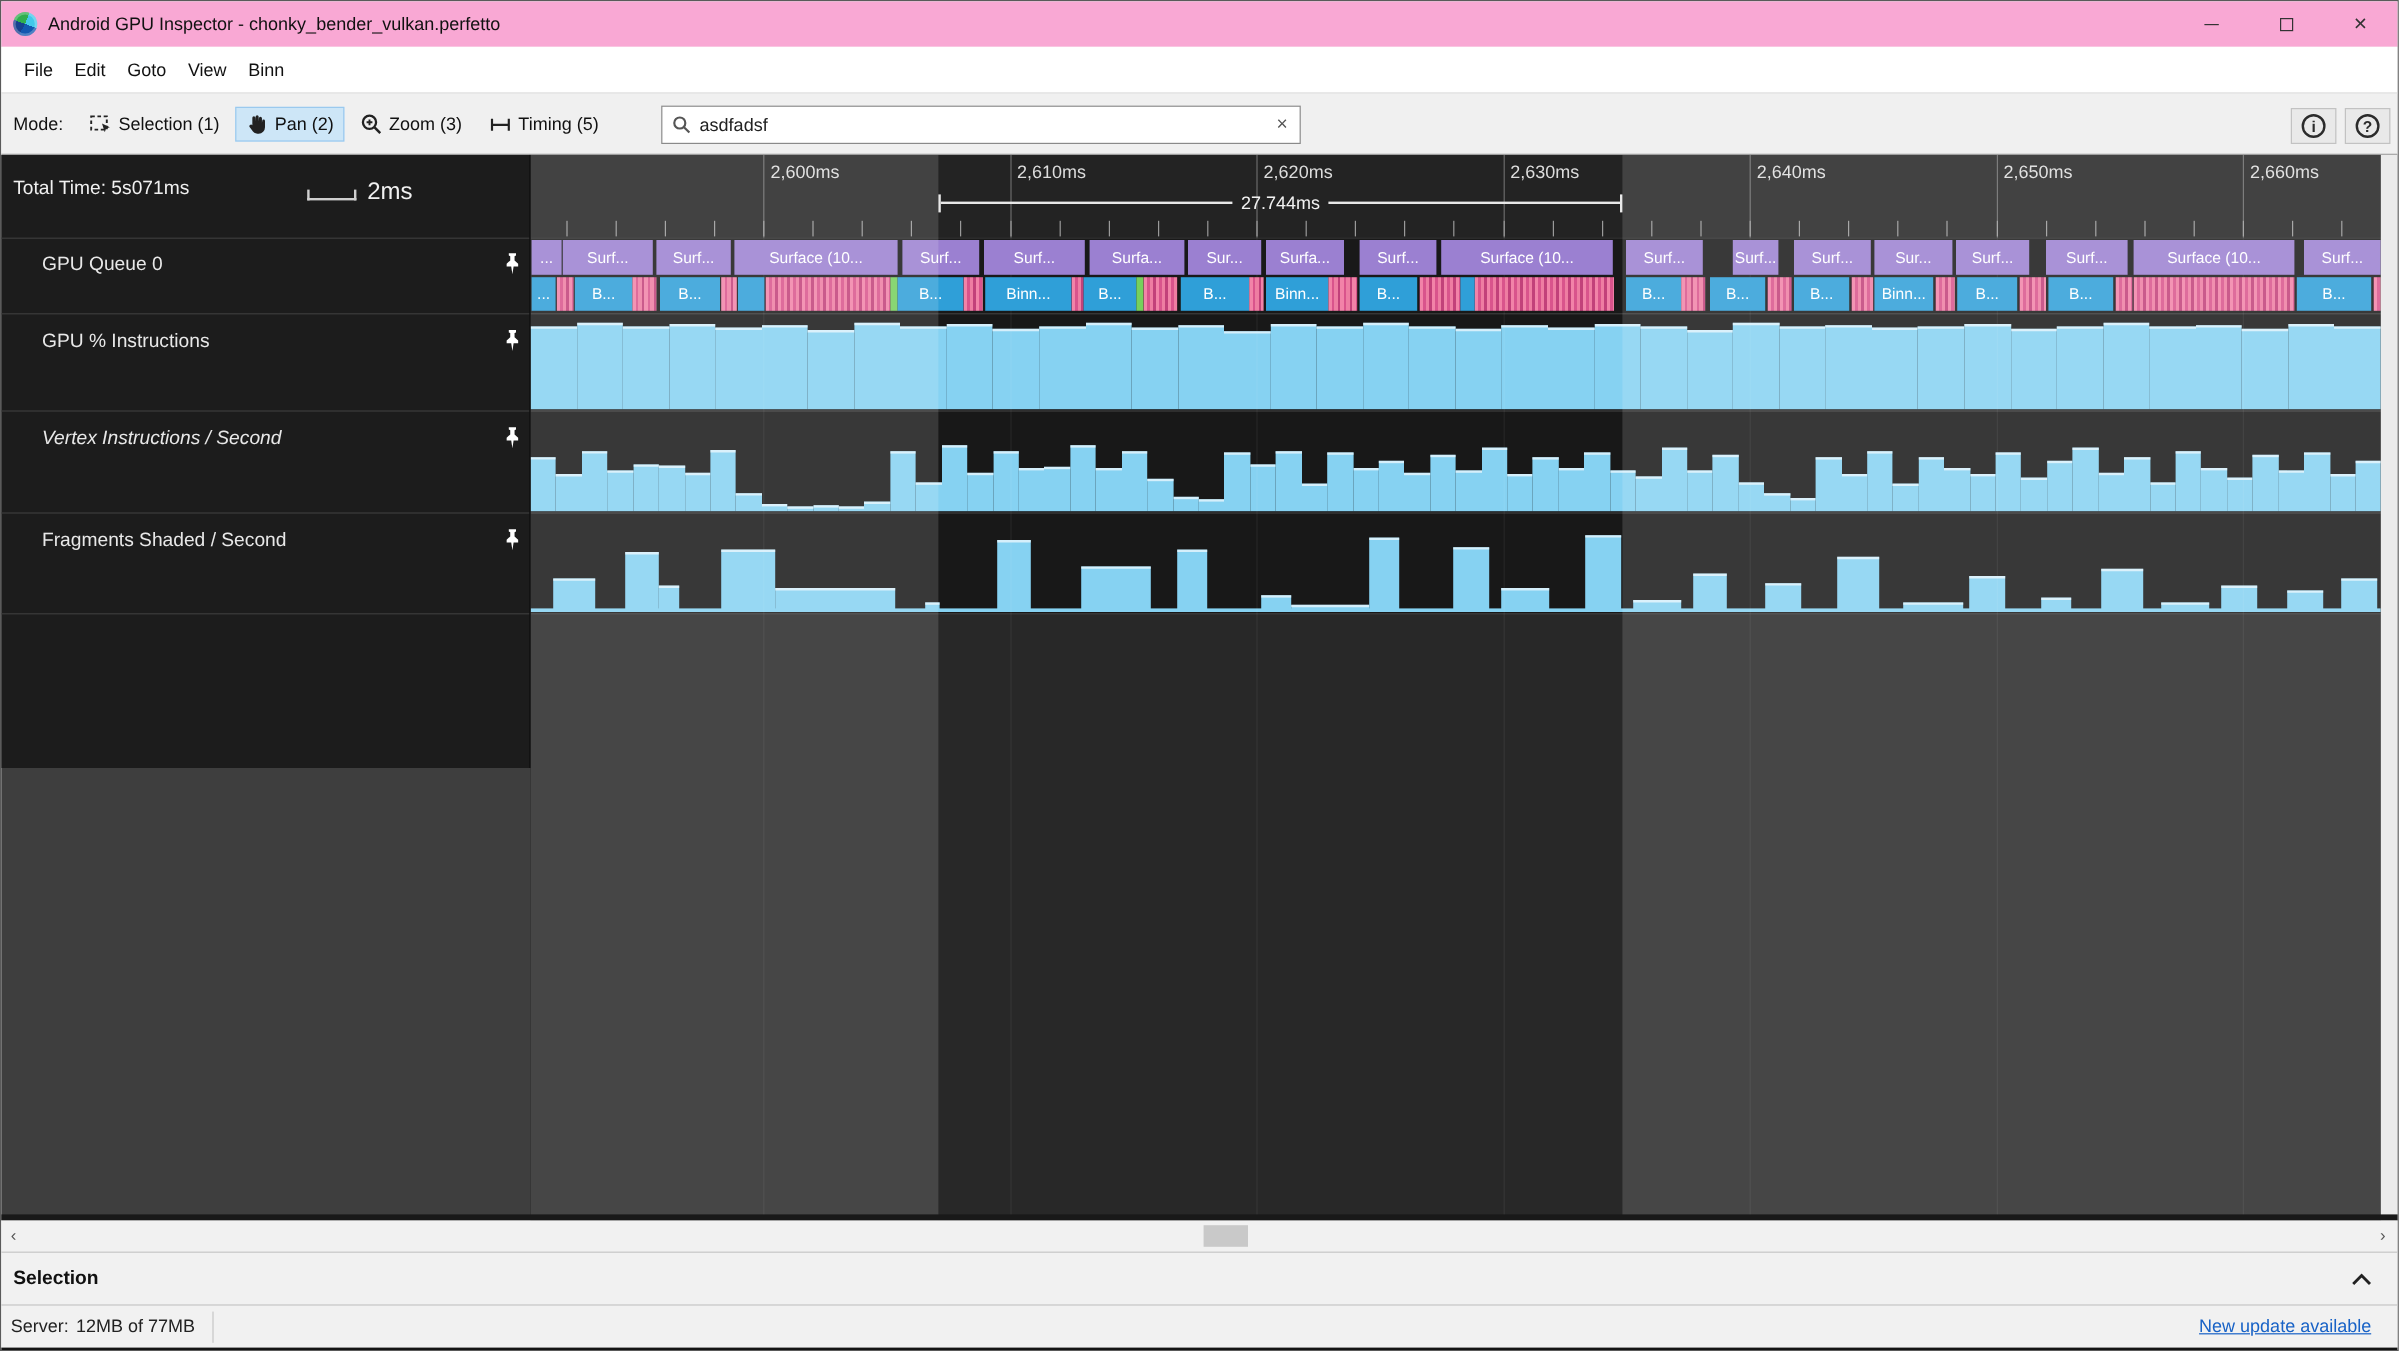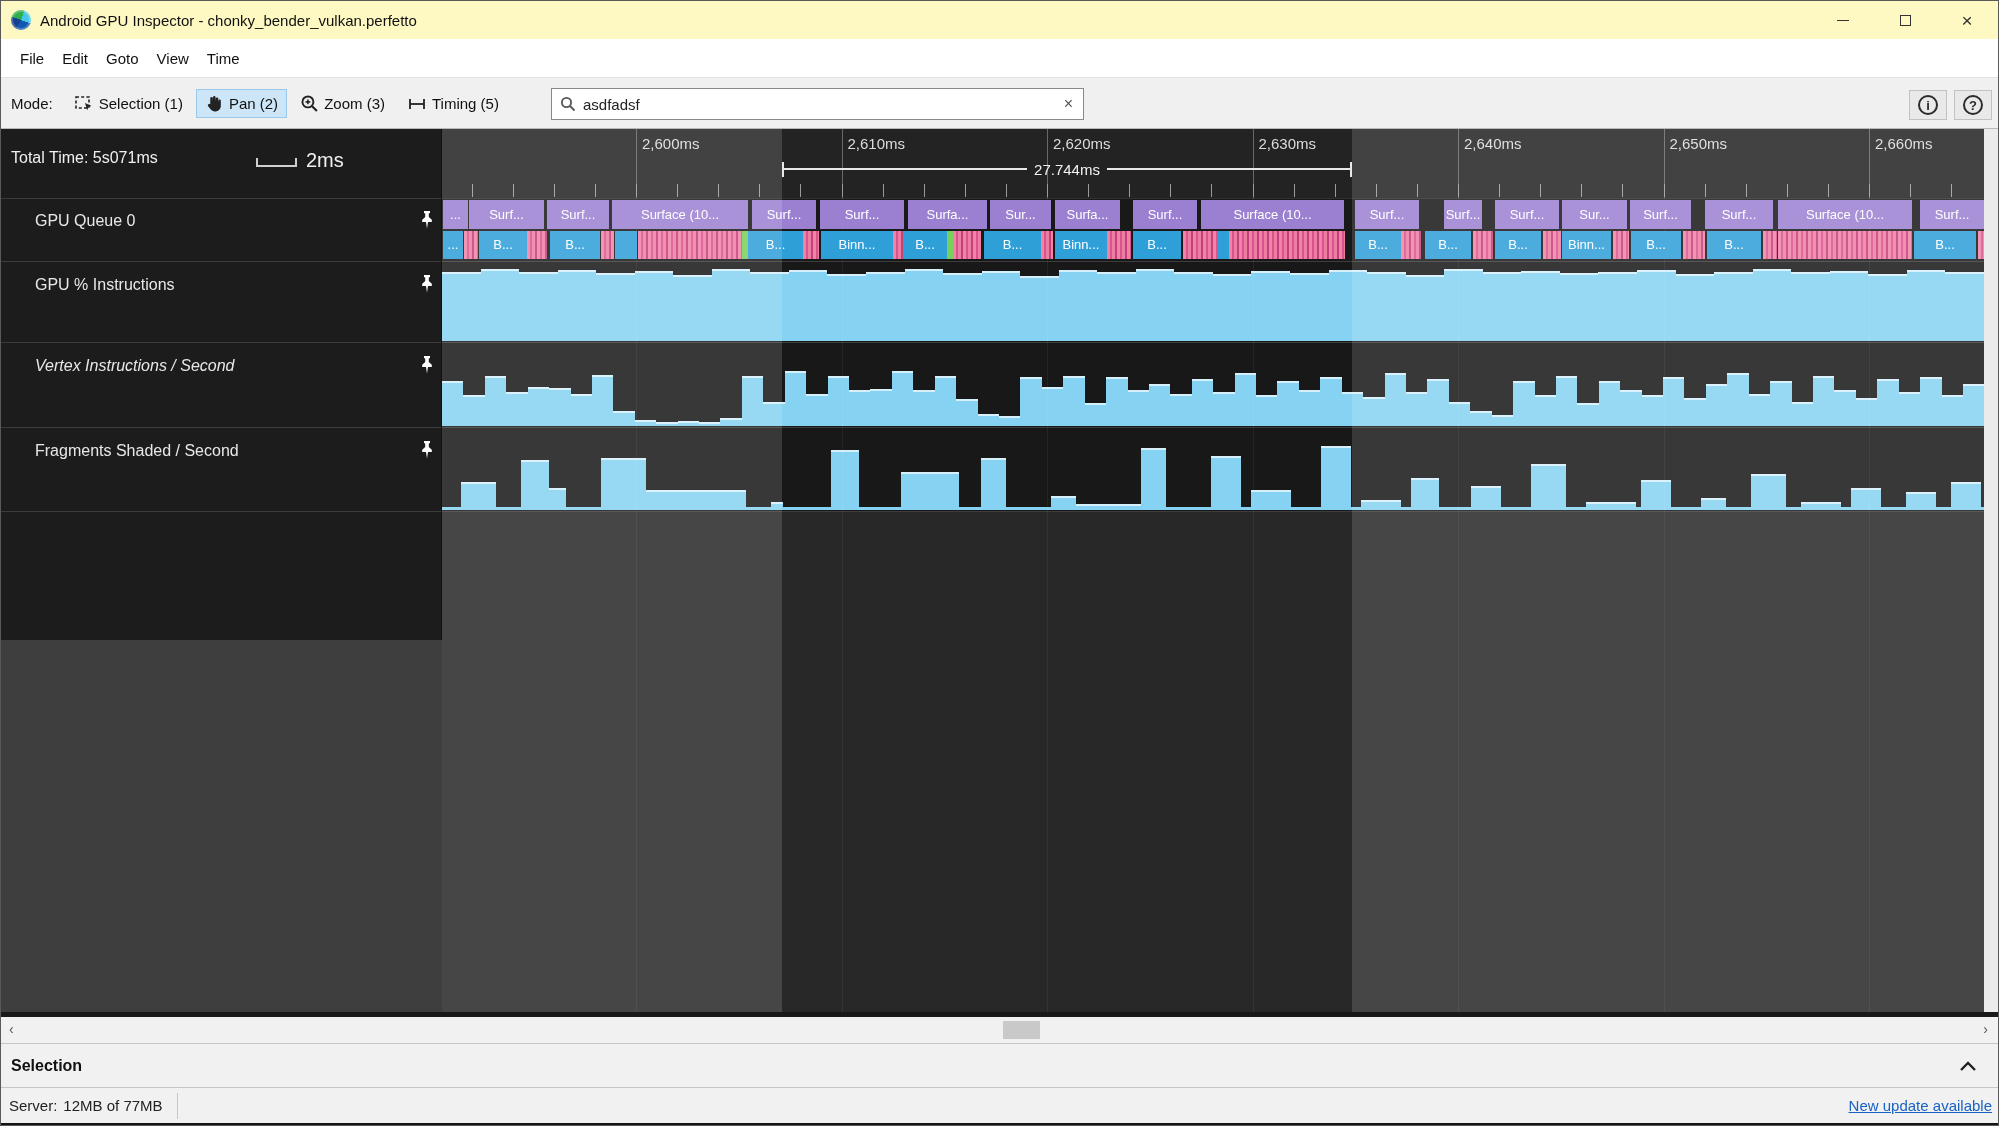--- a/index.html
+++ b/index.html
@@ -2,21 +2,21 @@
 <html><head>
 <meta charset="utf-8">
 <style>
   * { margin:0; padding:0; box-sizing:border-box; }
   html,body { width:1999px; height:1126px; background:#888; }
   body { font-family:"Liberation Sans", sans-serif; }
   #window { position:relative; width:1999px; height:1126px; background:#f1f1f1;
             border:1px solid #5a5a5a; overflow:hidden; }
 
   
-  #titlebar { position:absolute; left:0; top:0; width:100%; height:38px; background:#fef9c3;
+  #titlebar { position:absolute; left:0; top:0; width:100%; height:38px; background:#f9a8d4;
               display:flex; align-items:center; }
   #app-icon { width:20px; height:20px; border-radius:50%; margin:0 9px 0 10px;
               background:conic-gradient(from 210deg,#16418f 0 80deg,#2fae4e 80deg 170deg,#43c8ea 170deg 260deg,#1258b0 260deg 360deg);
               box-shadow:inset 0 0 0 2px rgba(255,255,255,.25); }
   #title-text { font-size:15px; color:#111; }
   #caption-buttons { margin-left:auto; display:flex; height:100%; }
   .cap-btn { width:62px; height:100%; display:flex; align-items:center; justify-content:center; color:#222; }
   .glyph-min { width:12px; height:1px; background:#333; display:inline-block; }
   .glyph-max { width:11px; height:11px; border:1px solid #333; display:inline-block; }
   .glyph-close { font-size:19px; line-height:1; color:#333; }
@@ -99,21 +99,21 @@
   #sel-title { font-size:16px; font-weight:bold; color:#111; margin-left:10px; }
   #sel-collapse { margin-left:auto; margin-right:22px; }
 
   #statusbar { position:absolute; left:0; top:1086px; width:100%; height:36px; background:#f1f1f1;
                border-top:1px solid #c6c6c6; display:flex; align-items:center; }
   #server-label { font-size:15px; color:#222; margin-left:8px; }
   #server-value { position:relative; font-size:15px; color:#222; margin-left:6px; padding:3px 0; }
   #server-chip { position:absolute; left:-2px; top:0; width:30px; height:100%; background:#cfcfcf; z-index:0; }
   #server-value span { position:relative; z-index:1; }
   #status-divider { width:1px; height:26px; background:#c6c6c6; margin-left:14px; }
-  #update-link { margin-left:auto; margin-right:6px; font-size:15px; color:#1862c6; text-decoration:underline; }
+  #update-link { margin-left:auto; margin-right:22px; font-size:15px; color:#1862c6; text-decoration:underline; }
   #window-bottom { position:absolute; left:0; top:1122px; width:100%; height:4px; background:#141414; }
 </style>
 </head>
 <body>
 
 <div id="window">
 
   <div id="titlebar">
     <div id="app-icon"></div>
     <div id="title-text">Android GPU Inspector - chonky_bender_vulkan.perfetto</div>
@@ -128,21 +128,21 @@
           <span class="glyph-close">×</span>
         </div>
     </div>
   </div>
 
   <div id="menubar">
       <div class="menu-item">File</div>
       <div class="menu-item">Edit</div>
       <div class="menu-item">Goto</div>
       <div class="menu-item">View</div>
-      <div class="menu-item">Time</div>
+      <div class="menu-item">Binn</div>
     </div>
 
   <div id="toolbar">
     <div id="mode-row">
       <span id="mode-label">Mode:</span>
     <div class="mode-btn">
           <span>
             <svg width="20" height="18" viewBox="0 0 20 18">
               <rect x="2" y="2" width="13" height="11" fill="none" stroke="#222" stroke-width="1.6" stroke-dasharray="3 2.2"></rect>
               <path d="M11 8 L17.5 11 L14.4 12 L13.3 15.2 Z" fill="#222"></path>

